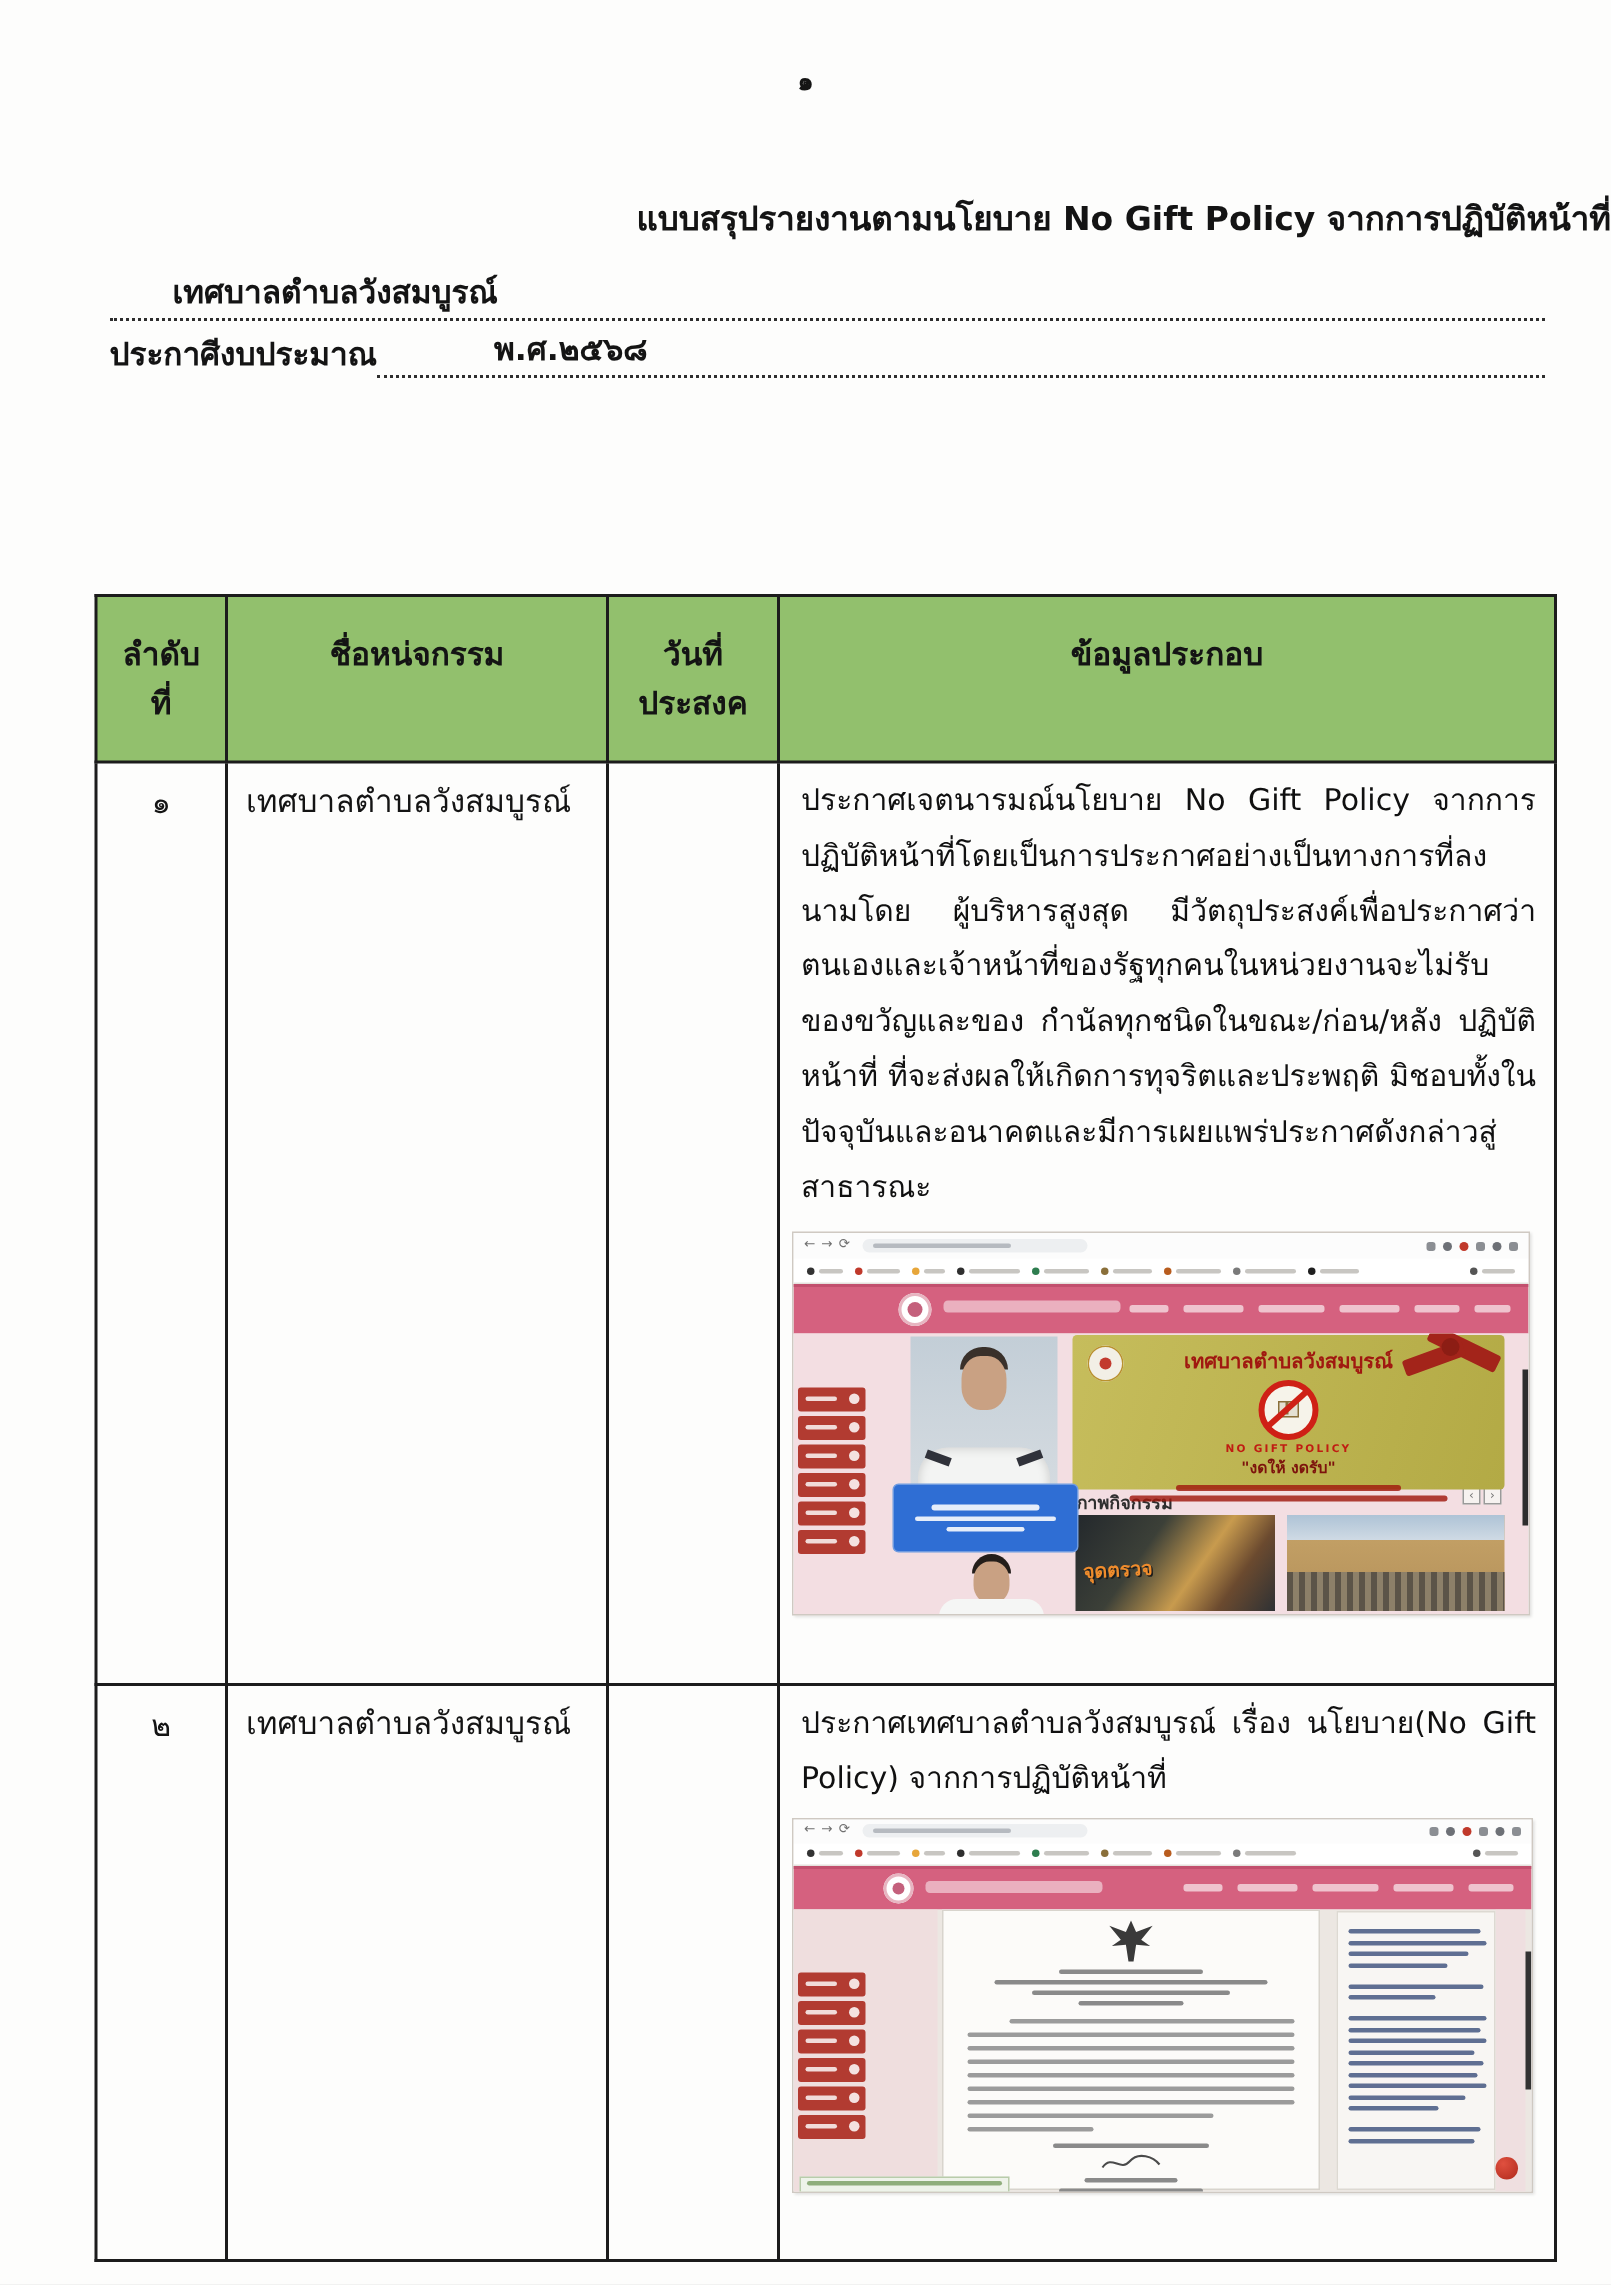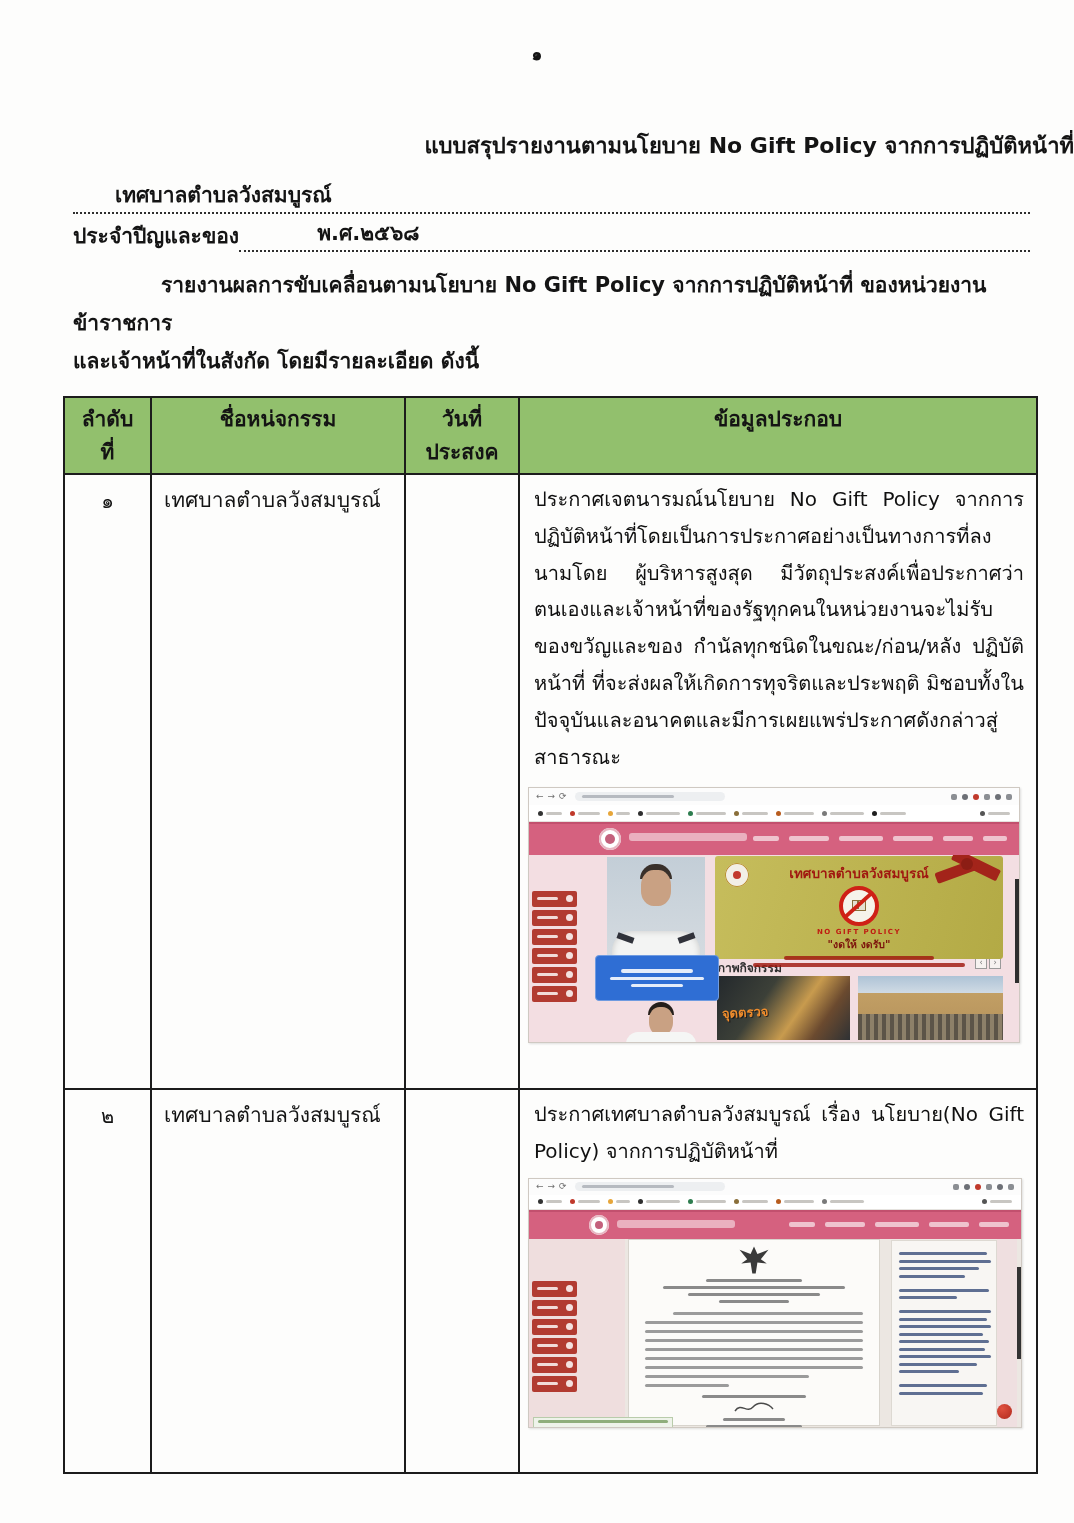--- a/index.html
+++ b/index.html
@@ -18,21 +18,21 @@
   .fieldline .fill{flex:1;border-bottom:2.5px dotted #2e2e2e;padding-bottom:1px;min-height:26px;}
   .fieldline .val{font-weight:bold;}
   .f1 .val{margin-left:42px;} .f2 .val{margin-left:78px;}
   .intro{top:266px;left:73px;right:52px;font-size:21px;font-weight:bold;line-height:1.82;}
   .intro .l1{text-indent:88px;}
   .heading{top:348px;left:73px;right:40px;font-size:21px;font-weight:bold;}
 
   table.main{border-collapse:collapse;table-layout:fixed;}
   .tablewrap{top:396px;left:63px;}
   table.main td,table.main th{border:2px solid #1c1c1c;vertical-align:top;box-sizing:border-box;}
-  th.h{background:#92c06d;font-size:21px;font-weight:bold;text-align:center;vertical-align:middle;line-height:1.55;padding:5px 2px;}
+  th.h{background:#92c06d;font-size:21px;font-weight:bold;text-align:center;vertical-align:middle;line-height:1.55;padding:22px 2px;}
   td.cno{width:87px;text-align:center;font-size:20px;padding-top:10px;}
   td.cag{width:254px;font-size:21px;padding:8px 6px 0 12px;}
   td.cdt{width:114px;}
   td.cif{width:518px;padding:6px 12px 0 14px;}
   .detail{font-size:20px;line-height:1.84;text-align:justify;color:#101010;}
 
   
   .shot{position:relative;background:#fbfafa;border:1px solid #cfc9c2;box-shadow:1px 1px 2px rgba(0,0,0,.12);overflow:hidden;}
   .shot1{width:490px;height:254px;margin:12px 0 0 -6px;}
   .shot2{width:492px;height:248px;margin:8px 0 0 -6px;}
@@ -129,28 +129,24 @@
 
 <div class="sheet">
 
   <div class="abs pageno">๑</div>
   <div class="abs title">แบบสรุปรายงานตามนโยบาย No Gift Policy จากการปฏิบัติหน้าที่</div>
 
   <div class="abs fieldline f1">
       <span class="fill"><span class="val">เทศบาลตำบลวังสมบูรณ์</span></span>
   </div>
   <div class="abs fieldline f2">
-    <span class="lbl">ประจำปีญและของ</span>
+    <span class="lbl">ประกาศีงบประมาณ</span>
       <span class="fill"><span class="val">พ.ศ.๒๕๖๘</span></span>
   </div>
 
-  <div class="abs intro">
-    <div class="l1">รายงานผลการขับเคลื่อนตามนโยบาย No Gift Policy จากการปฏิบัติหน้าที่ ของหน่วยงาน ข้าราชการ</div>
-    <div class="l2">และเจ้าหน้าที่ในสังกัด โดยมีรายละเอียด ดังนี้</div>
-  </div>
 
 
   <div class="abs tablewrap">
     <table class="main">
       <tbody>
           <tr>
         <th class="h" style="width:87px;height:72px;">
           <div>ลำดับ</div>
           <div>ที่</div>
         </th>

